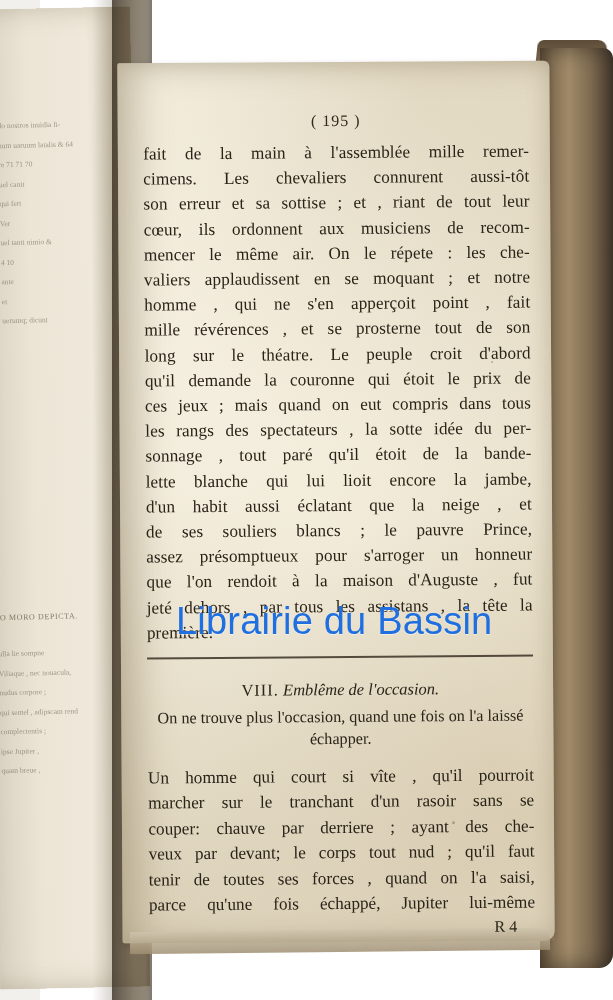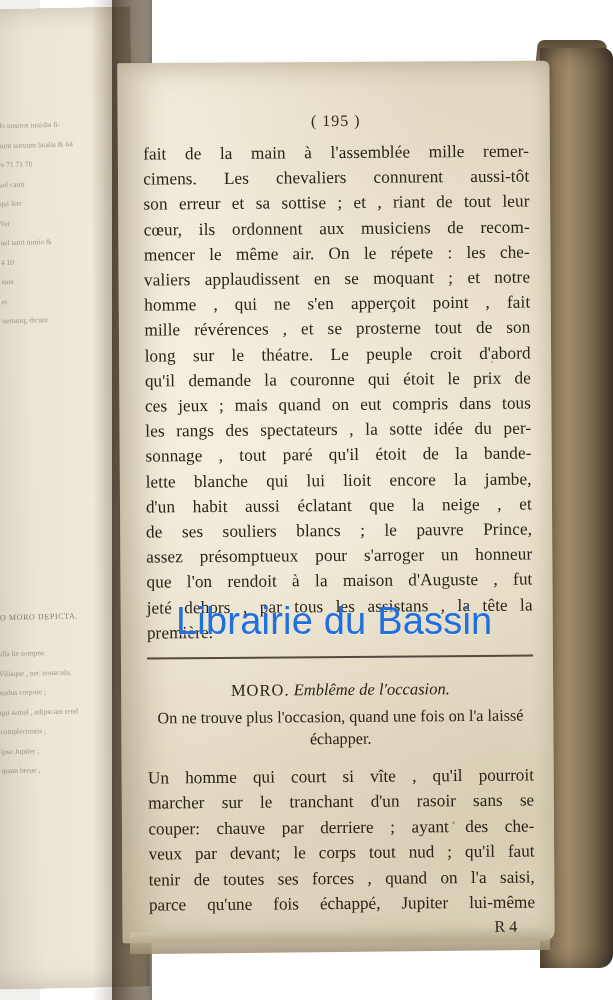--- a/index.html
+++ b/index.html
@@ -317,21 +317,21 @@
         <span class="line">de ses souliers blancs ; le pauvre Prince,</span>
         <span class="line">assez présomptueux pour s'arroger un honneur</span>
         <span class="line">que l'on rendoit à la maison d'Auguste , fut</span>
         <span class="line">jeté dehors , par tous les assistans , la tête la</span>
         <span class="line" style="text-align:left; text-align-last:left;">première.</span>
       </div>
 
       <div class="rule"></div>
 
       <div class="section-head">
-        <span class="num">MORO.</span>
+        <span class="num">VIII.</span>
         <span class="ital">Emblême de l'occasion.</span>
       </div>
 
       <div class="motto">
         <span class="line">On ne trouve plus l'occasion, quand une fois on</span>
         <span class="line">l'a laissé échapper.</span>
       </div>
 
       <div class="body2">
         <span class="line">Un homme qui court si vîte , qu'il pourroit</span>

